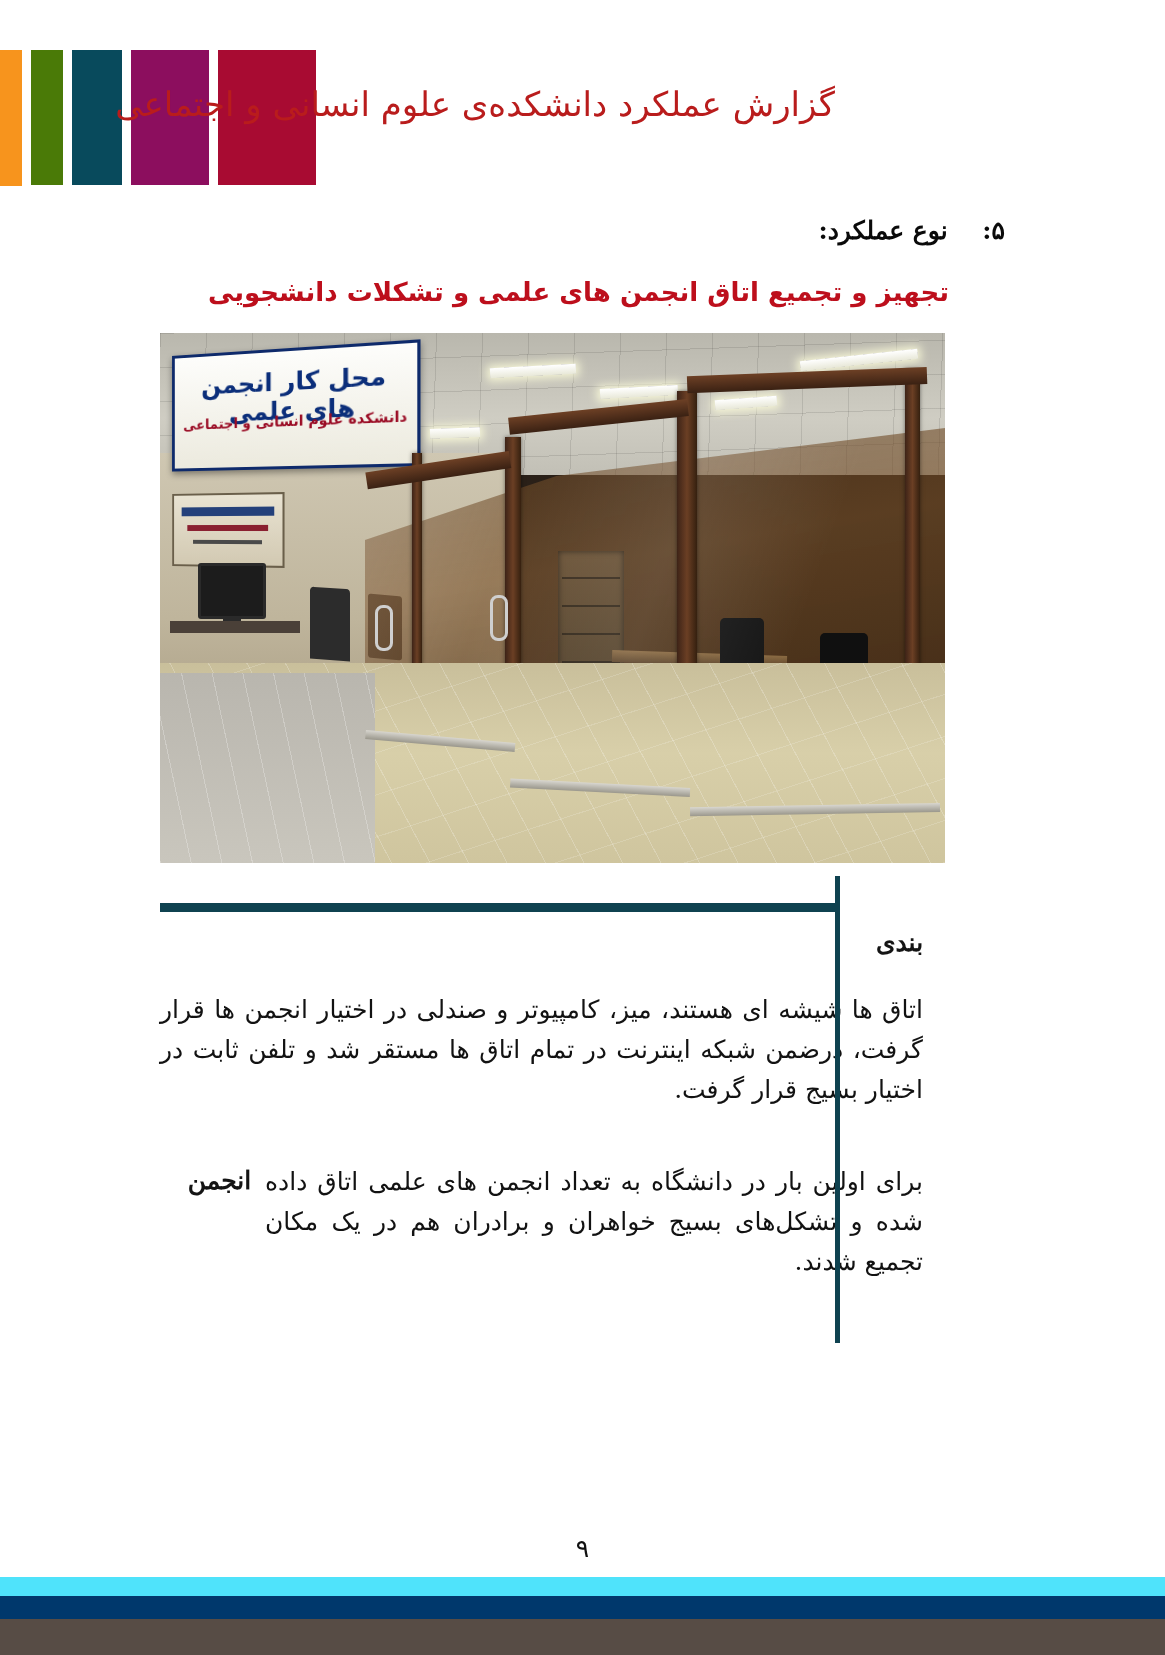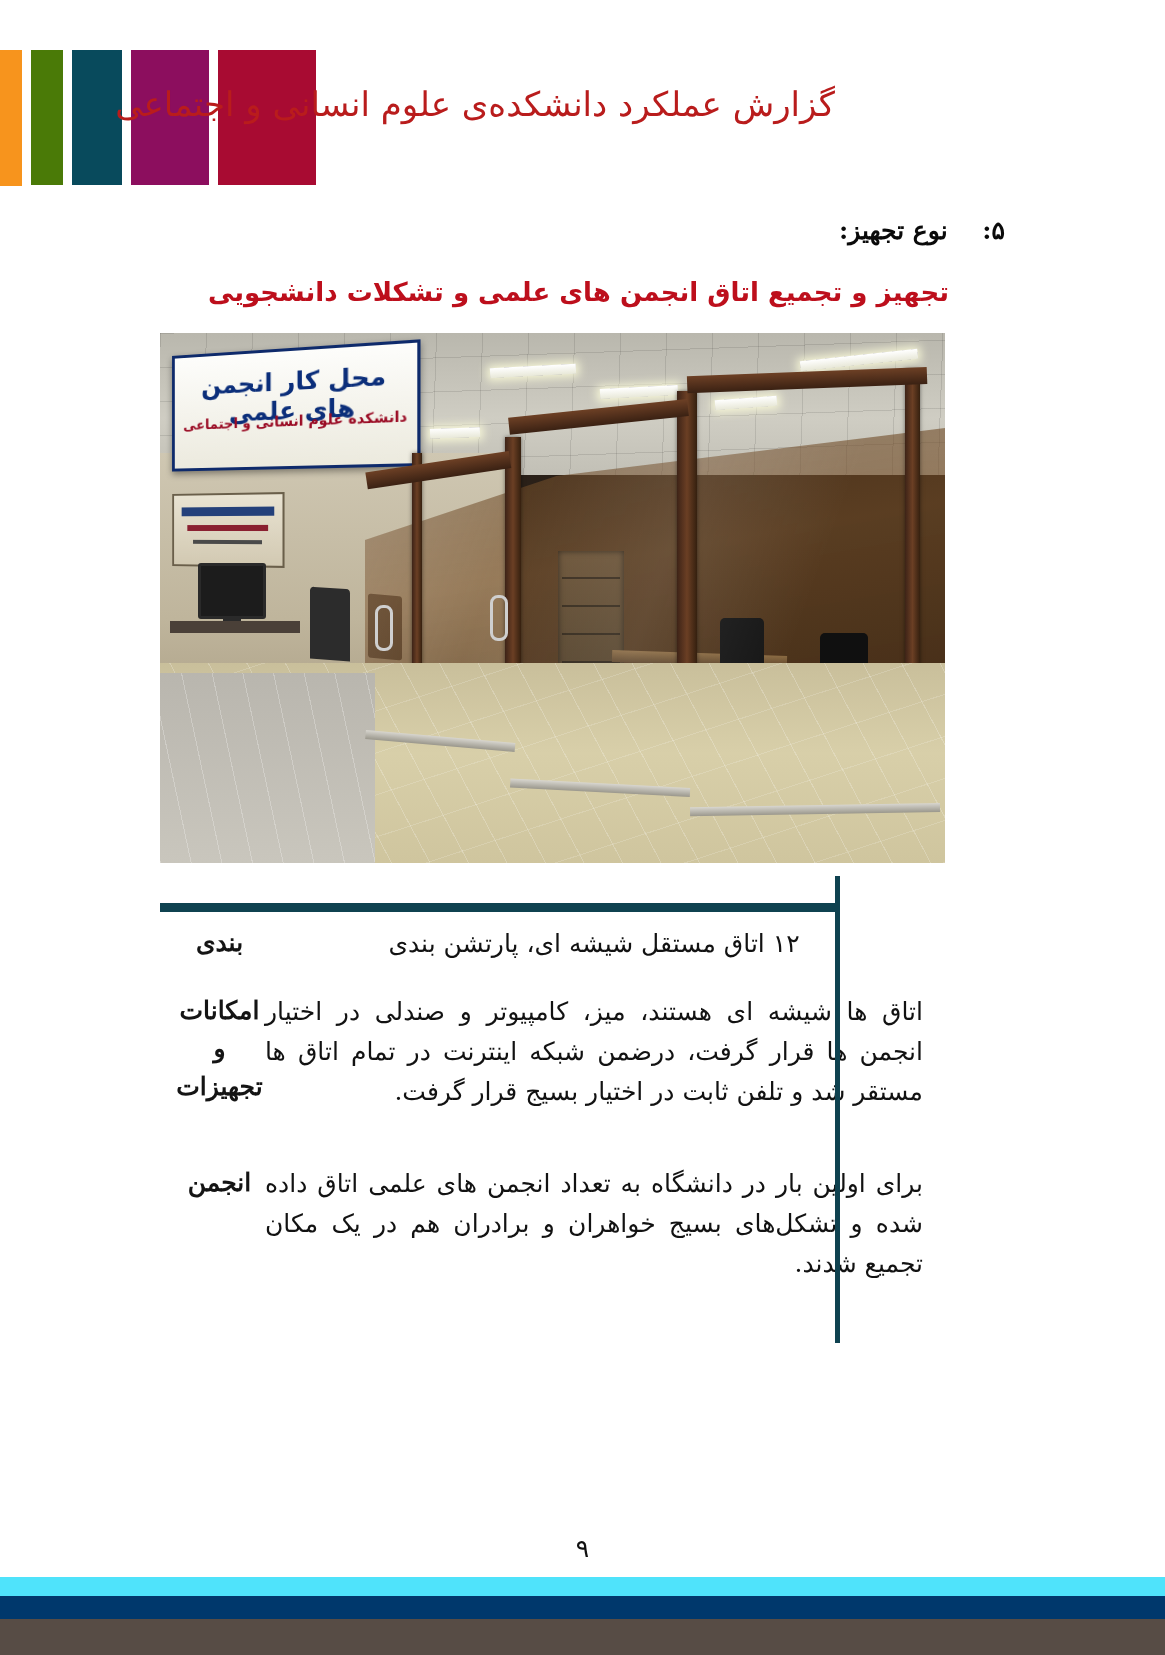--- a/index.html
+++ b/index.html
@@ -392,21 +392,21 @@
   <div class="bar bar-4"></div>
   <div class="bar bar-5"></div>
 </div>
 
 <div class="header-text">
   <div class="header-line">گزارش عملکرد دانشکده‌ی علوم انسانی و اجتماعی</div>
 </div>
 
 <div class="section-meta">
   <span class="num">۵:</span>
-  <span class="label">نوع تجهیز:</span>
+  <span class="label">نوع عملکرد:</span>
 </div>
 
 <div class="section-title">تجهیز و تجمیع اتاق انجمن های علمی و تشکلات دانشجویی</div>
 
 <div class="photo-frame">
   <div class="photo">
 
     <div class="ph-ceiling"></div>
     <div class="ph-light ph-l1"></div>
     <div class="ph-light ph-l2"></div>
@@ -468,27 +468,25 @@
     <div class="ph-sill ph-sill-2"></div>
     <div class="ph-sill ph-sill-3"></div>
   </div>
 </div>
 
 <div class="info-table">
   <div class="table-vline"></div>
   <div class="table-topline"></div>
 
   <div class="row" id="row-area">
-    <div class="row-body">۱۲ اتاق مستقل شیشه ای، پارتشن بندی</div>
     <div class="row-label">بندی</div>
   </div>
 
   <div class="row" id="row-facilities">
     <div class="row-body">اتاق ها شیشه ای هستند، میز، کامپیوتر و صندلی در اختیار انجمن ها قرار گرفت، درضمن شبکه اینترنت در تمام اتاق ها مستقر شد و تلفن ثابت در اختیار بسیج قرار گرفت.</div>
-    <div class="row-label">امکانات و تجهیزات</div>
   </div>
 
   <div class="row" id="row-benefits">
     <div class="row-body">برای اولین بار در دانشگاه به تعداد انجمن های علمی اتاق داده شده و تشکل‌های بسیج خواهران و برادران هم در یک مکان تجمیع شدند.</div>
     <div class="row-label">انجمن</div>
   </div>
 </div>
 
 <div class="page-number">۹</div>
 

